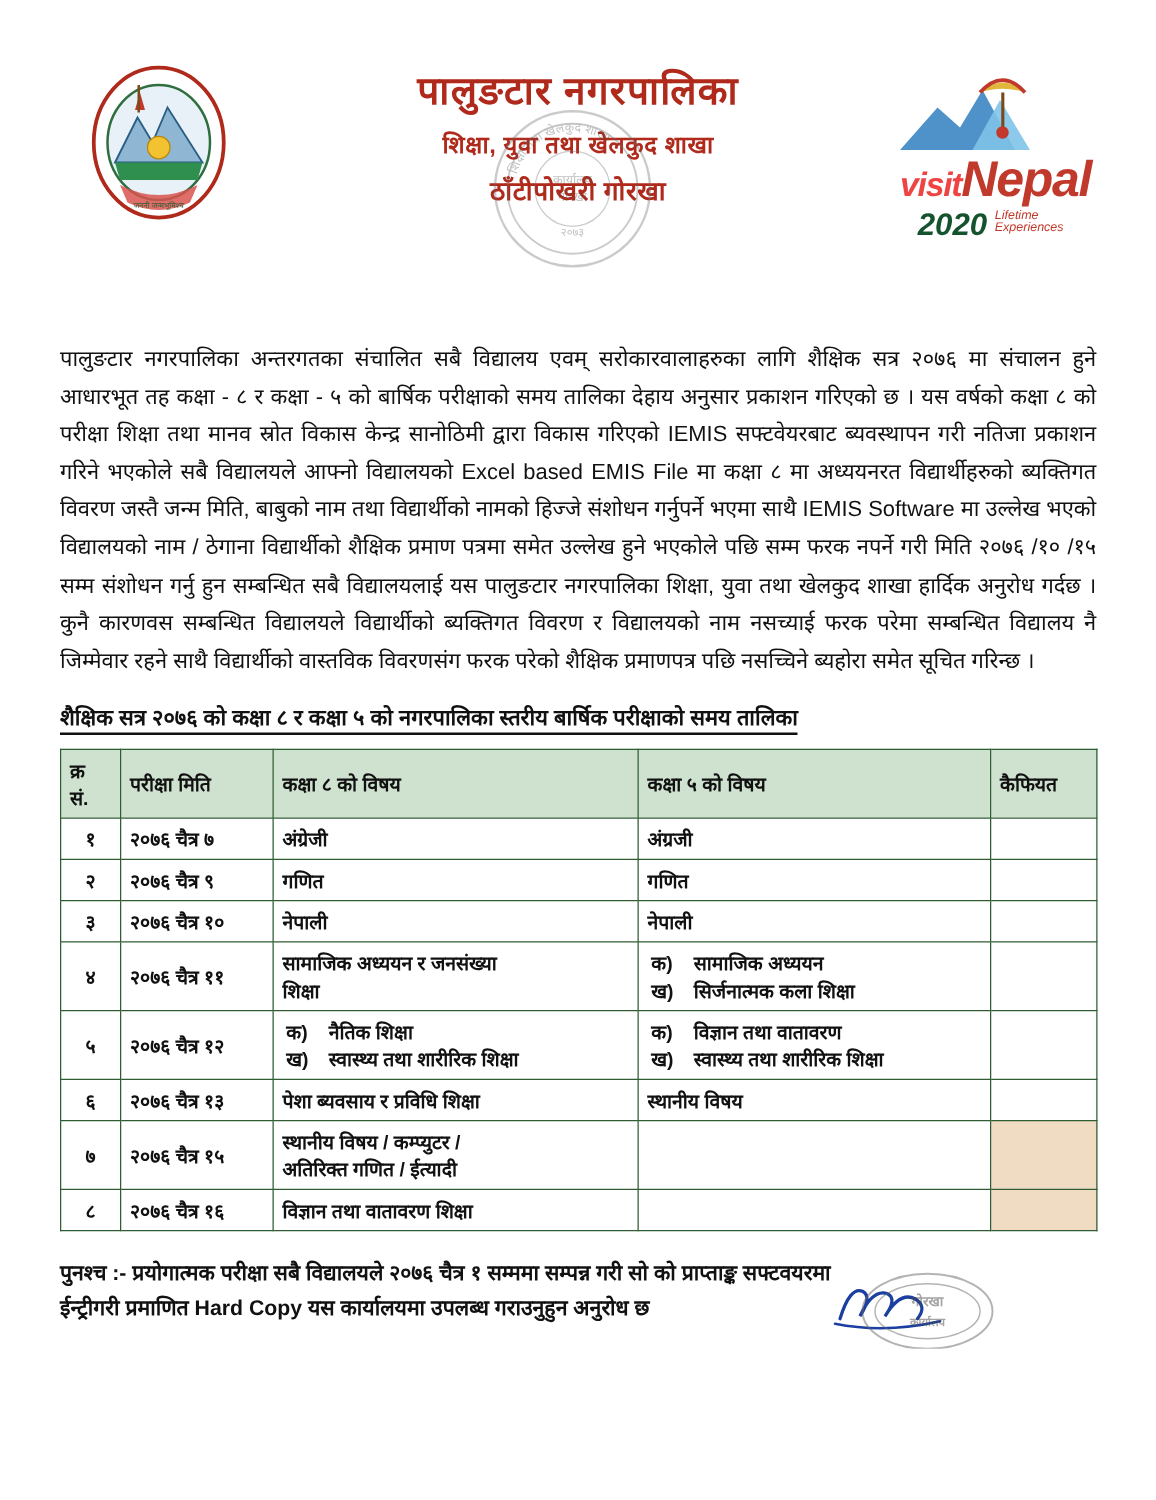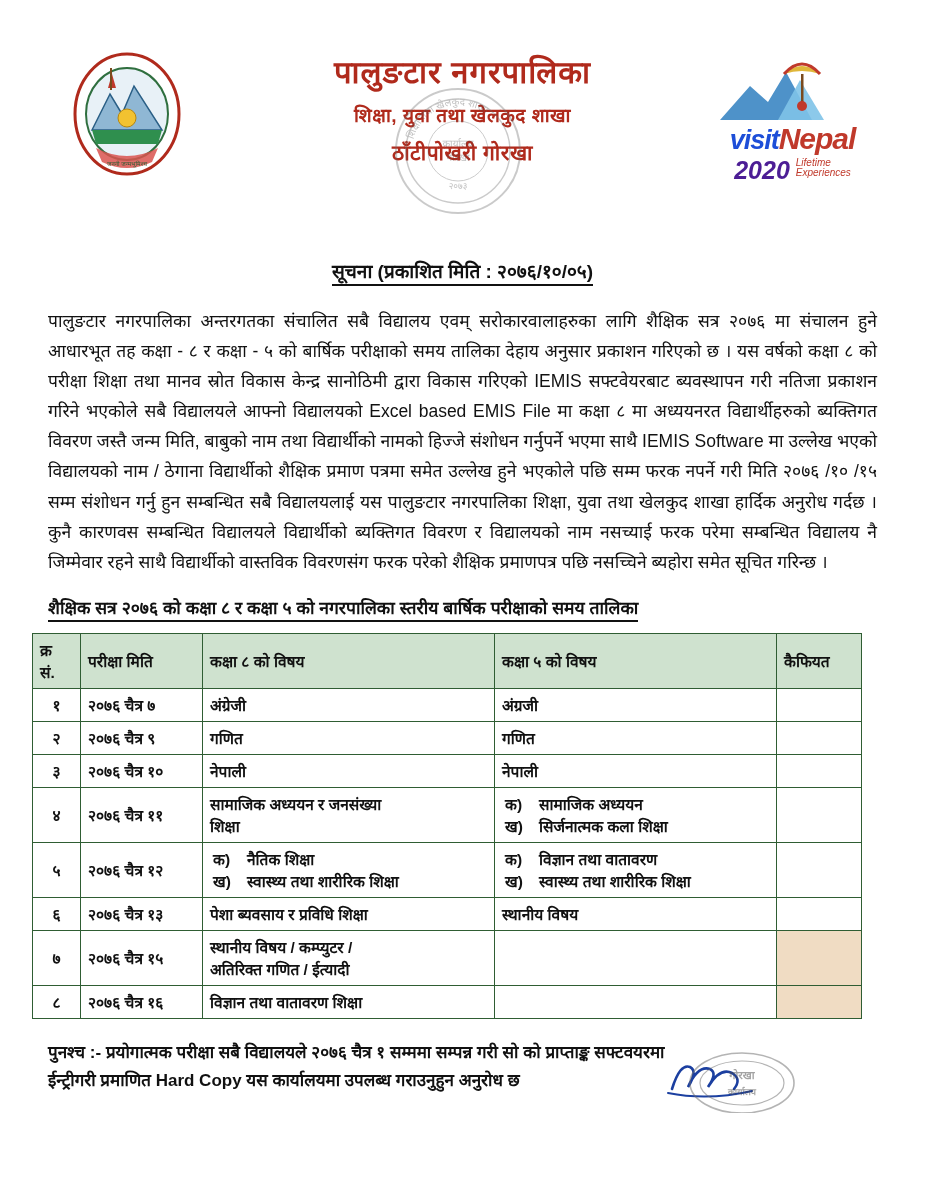--- a/index.html
+++ b/index.html
@@ -44,35 +44,35 @@
     width: 145px;
     height: 135px;
     text-align: center;
   }
   .vn-umbrella { position: relative; height: 72px; }
   .vn-text {
     font-family: "Liberation Sans", sans-serif;
     line-height: 1;
   }
   .vn-visit {
-    color: #1d4ed8;
+    color: #ef4444;
     font-size: 27px;
     font-weight: bold;
     font-style: italic;
     letter-spacing: -1px;
   }
   .vn-nepal {
     color: #c0392b;
-    font-size: 30px;
+    font-size: 40px;
     font-weight: bold;
     font-style: italic;
     letter-spacing: -1px;
   }
   .vn-2020 {
-    color: #4c1d95;
+    color: #14532d;
     font-size: 25px;
     font-weight: bold;
     font-style: italic;
     display: inline-block;
     margin-top: 2px;
   }
   .vn-life {
     display: inline-block;
     color: #c0392b;
     font-size: 10px;
@@ -165,21 +165,21 @@
     font-size: 17.5px;
     font-weight: bold;
   }
   .examtime span {
     border-bottom: 2px solid #111;
     padding-bottom: 2px;
   }
 
   
   table.schedule {
-    margin: 14px 48px 0 32px;
+    margin: 14px 48px 0 48px;
     border-collapse: collapse;
     width: 829px;
     table-layout: fixed;
     padding-left: 48px;
   }
   table.schedule th,
   table.schedule td {
     border: 1.5px solid #2f5d33;
     padding: 5px 7px;
     font-size: 15.5px;
@@ -294,23 +294,20 @@
       </div>
       <div class="vn-text">
         <span class="vn-visit">visit</span><span class="vn-nepal">Nepal</span>
       </div>
       <div>
         <span class="vn-2020">2020</span><span class="vn-life"><span>Lifetime</span><br><span>Experiences</span></span>
       </div>
     </div>
   </div>
 
-  <div class="notice-line">
-    <span>सूचना (प्रकाशित मिति : २०७६/१०/०५)</span>
-  </div>
 
   <div class="para">पालुङटार नगरपालिका अन्तरगतका संचालित सबै विद्यालय एवम् सरोकारवालाहरुका लागि शैक्षिक सत्र २०७६ मा संचालन हुने आधारभूत तह कक्षा - ८ र कक्षा - ५ को बार्षिक परीक्षाको समय तालिका देहाय अनुसार प्रकाशन गरिएको छ । यस वर्षको कक्षा ८ को परीक्षा शिक्षा तथा मानव स्रोत विकास केन्द्र सानोठिमी द्वारा विकास गरिएको IEMIS सफ्टवेयरबाट ब्यवस्थापन गरी नतिजा प्रकाशन गरिने भएकोले सबै विद्यालयले आफ्नो विद्यालयको Excel based EMIS File मा कक्षा ८ मा अध्ययनरत विद्यार्थीहरुको ब्यक्तिगत विवरण जस्तै जन्म मिति, बाबुको नाम तथा विद्यार्थीको नामको हिज्जे संशोधन गर्नुपर्ने भएमा साथै   IEMIS Software मा उल्लेख भएको विद्यालयको नाम / ठेगाना विद्यार्थीको शैक्षिक प्रमाण पत्रमा समेत उल्लेख हुने भएकोले पछि सम्म फरक नपर्ने गरी मिति २०७६ /१० /१५ सम्म संशोधन गर्नु हुन सम्बन्धित सबै विद्यालयलाई यस पालुङटार नगरपालिका शिक्षा, युवा तथा खेलकुद शाखा हार्दिक अनुरोध   गर्दछ ।   कुनै कारणवस सम्बन्धित विद्यालयले विद्यार्थीको ब्यक्तिगत विवरण र विद्यालयको नाम नसच्याई फरक परेमा सम्बन्धित विद्यालय नै जिम्मेवार रहने साथै विद्यार्थीको वास्तविक विवरणसंग फरक परेको शैक्षिक प्रमाणपत्र पछि नसच्चिने   ब्यहोरा समेत सूचित गरिन्छ ।</div>
 
   <div class="subhead">
     <span>शैक्षिक सत्र २०७६ को कक्षा ८  र कक्षा ५ को नगरपालिका स्तरीय बार्षिक परीक्षाको  समय तालिका</span>
   </div>
 
 
   <table class="schedule">
     <colgroup>

